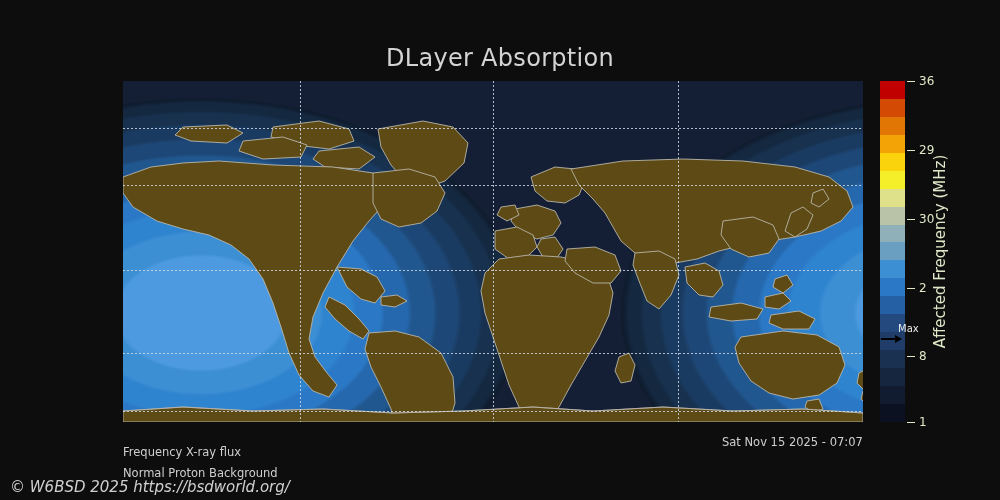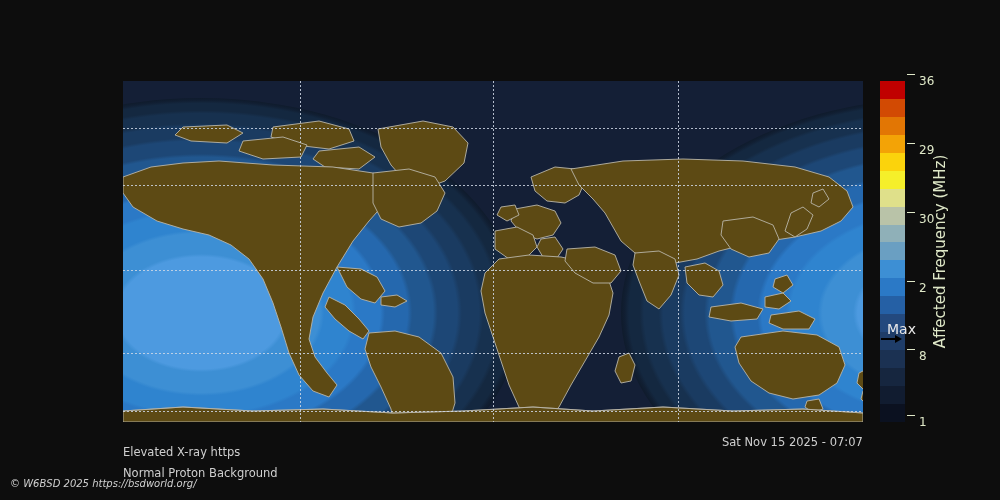--- a/index.html
+++ b/index.html
@@ -32,50 +32,51 @@
 
   
   .cbar{
     position:absolute;left:880px;top:81px;width:25px;height:341px;
   }
   .cbar-band{width:100%;}
   .cbar-max{
     position:absolute;left:1px;width:23px;height:26px;
     display:flex;flex-direction:column;align-items:flex-start;justify-content:flex-start;
   }
-  .cbar-max-label{font-size:14px;color:#e8e8e8;line-height:10px;padding-left:6px;}
+  .cbar-max-label{font-size:10px;color:#e8e8e8;line-height:10px;padding-left:17px;}
   .cbar-arrow{position:relative;width:22px;height:10px;}
   .cbar-arrow i{position:absolute;left:0;top:4px;width:16px;height:2px;background:#000;}
   .cbar-arrow b{position:absolute;left:14px;top:1px;width:0;height:0;
     border-top:4px solid transparent;border-bottom:4px solid transparent;border-left:7px solid #000;}
 
   .cb-tick{position:absolute;left:907px;width:70px;height:14px;
-    display:flex;align-items:flex-start;gap:4px;}
+    display:flex;align-items:center;gap:4px;}
   .cb-tick .dash{width:8px;height:1px;background:#dfe8c8;display:block;}
   .cb-tick .val{font-size:12px;color:#dfe8c8;}
 
   .cb-axis-label{
     position:absolute;left:928px;top:81px;width:341px;height:24px;
     transform-origin:0 0;transform:rotate(-90deg) translate(-341px,0);
     display:flex;align-items:center;justify-content:center;
     font-size:15px;color:#dfe8c8;white-space:nowrap;
   }
 
   
   .note{position:absolute;left:123px;font-size:11.5px;color:#cfcfcf;}
   .note.l1{top:430px;margin-top:36px;}
   .note.l2{top:445px;}
   .stamp{position:absolute;left:722px;top:435px;font-size:11.5px;color:#cfcfcf;}
-  .footer{position:absolute;left:10px;top:478px;font-size:10px;color:#d0d0d0;font-style:italic;}
+  .footer{position:absolute;left:10px;top:478px;font-size:15px;color:#d0d0d0;font-style:italic;}
 </style>
 </head>
 <body>
 
 <div id="page">
 
+  <div class="title">DLayer Absorption</div>
 
   <div class="map-wrap">
 
     <svg class="map-svg" viewBox="0 0 740 341" preserveAspectRatio="none">
       <defs>
         <radialGradient id="absorb" cx="0.5" cy="0.5" r="0.5">
           <stop offset="0.00" stop-color="#4d9ae0"></stop>
           <stop offset="0.26" stop-color="#4d9ae0"></stop>
           <stop offset="0.275" stop-color="#3d8fd4"></stop>
           <stop offset="0.37" stop-color="#3d8fd4"></stop>
@@ -251,17 +252,17 @@
     <span class="val">8</span>
   </div>
   <div class="cb-tick" style="top:415px;">
     <span class="dash"></span>
     <span class="val">1</span>
   </div>
 
   <div class="cb-axis-label">Affected Frequency (MHz)</div>
 
   <div class="note l1">Normal Proton Background</div>
-  <div class="note l2">Elevated X-ray https</div>
+  <div class="note l2">Frequency X-ray flux</div>
   <div class="stamp">Sat Nov 15 2025 - 07:07</div>
   <div class="footer">© W6BSD 2025 https://bsdworld.org/</div>
 
 </div>
 
 </body></html>

